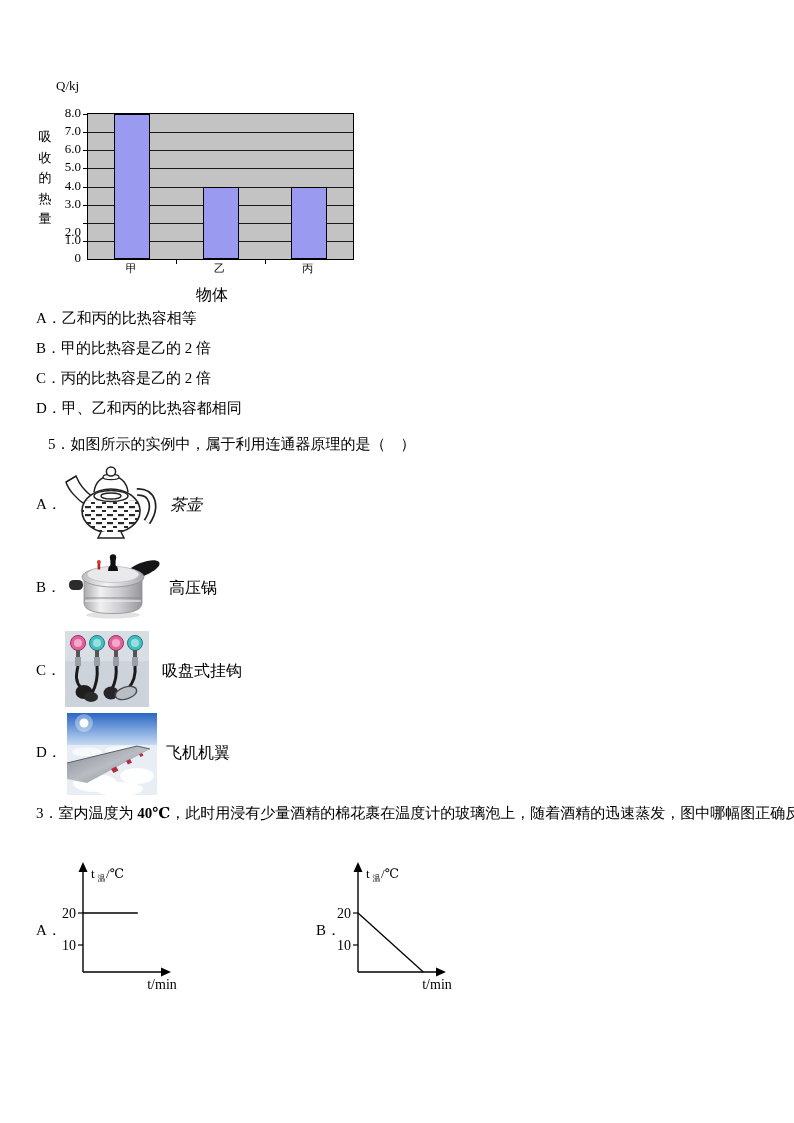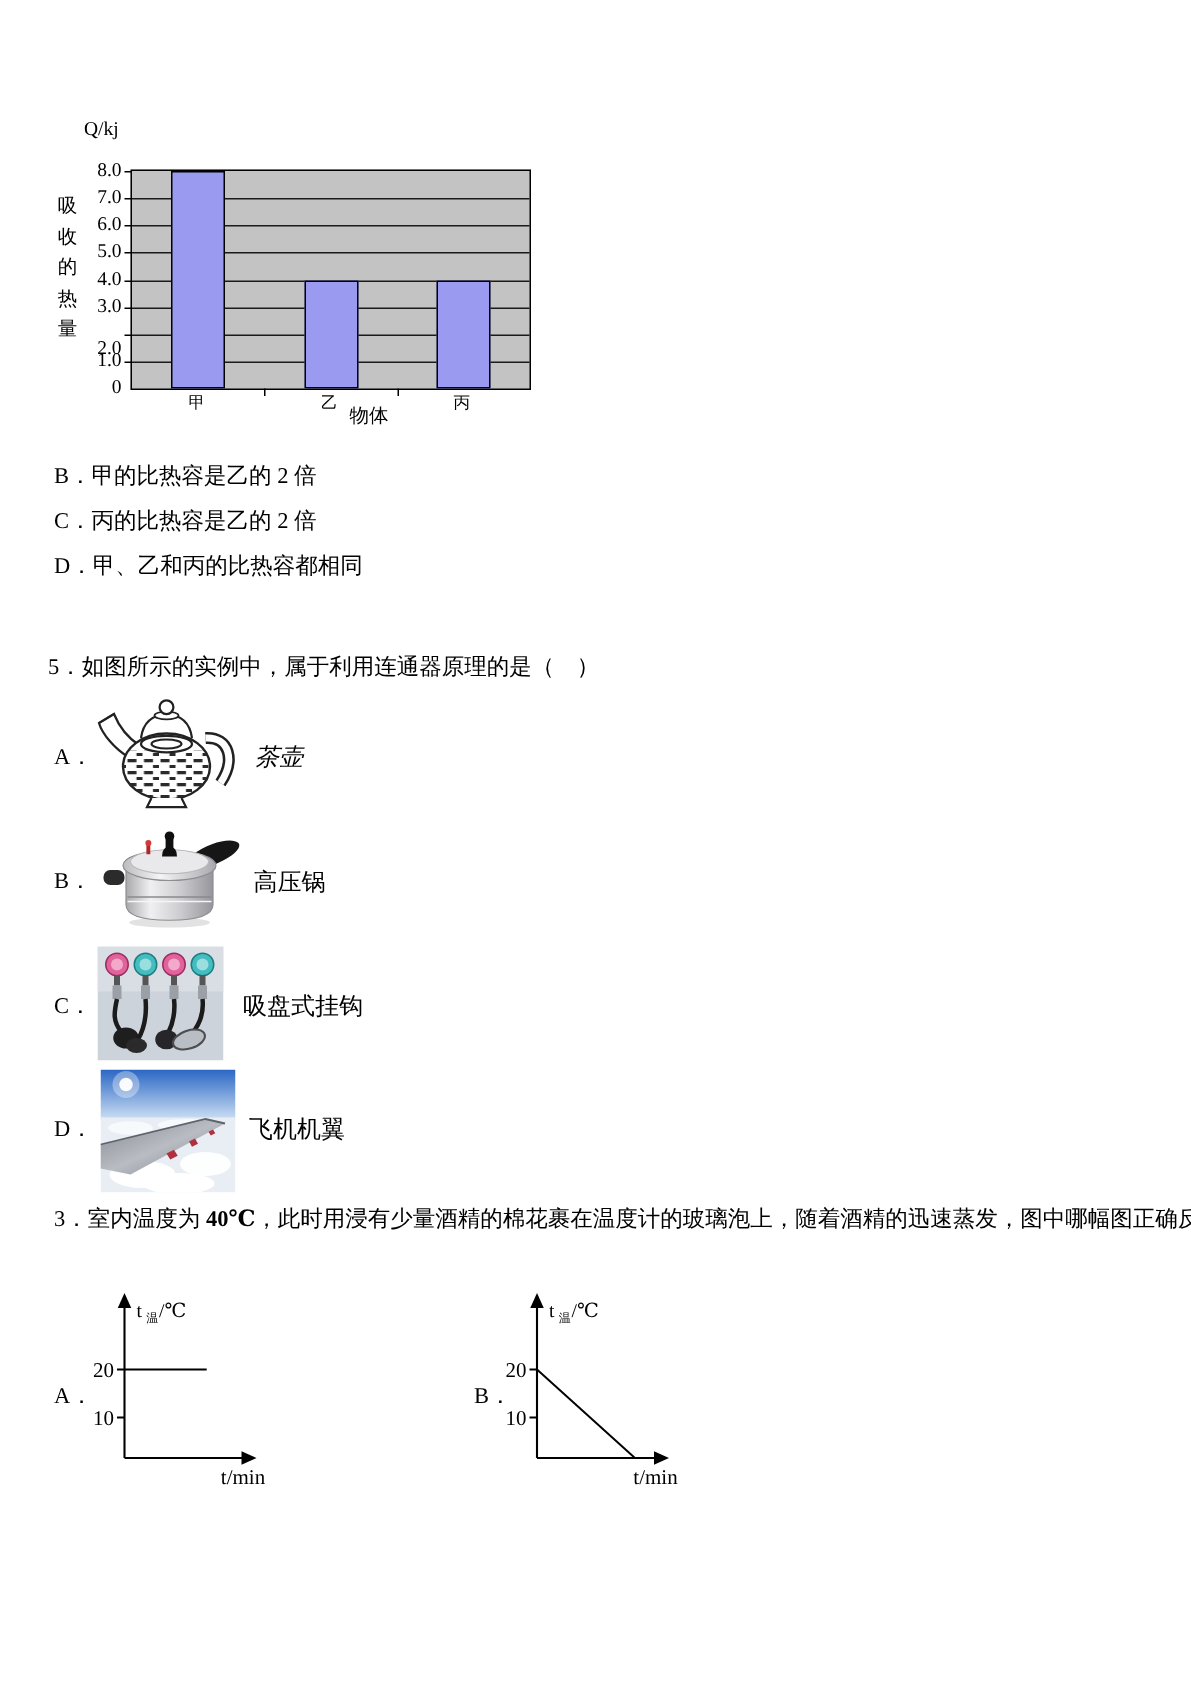--- a/index.html
+++ b/index.html
@@ -16,26 +16,26 @@
   .ytick{position:absolute;left:-5px;width:5px;height:1px;background:#000;}
   .xtick{position:absolute;bottom:-5px;width:1px;height:5px;background:#000;}
   .bar{position:absolute;bottom:0;width:36px;background:#9a9af0;border:1px solid #000;
        box-sizing:border-box;}
   #bar-ylabels{left:87px;top:114px;width:0;height:145px;}
   .ylabel{position:absolute;right:6px;width:40px;text-align:right;font-size:13px;line-height:14px;}
   #bar-yaxis-label{left:37px;top:127px;width:16px;font-size:13px;line-height:20.5px;
                    word-break:break-all;text-align:center;}
   #bar-xcats{left:87px;top:261px;width:265px;height:16px;}
   .xcat{position:absolute;top:0;width:16px;text-align:center;font-size:11px;}
-  #bar-xaxis-label{left:196px;top:268px;font-size:13px;margin-left:37px;}
+  #bar-xaxis-label{left:196px;top:285px;font-size:16px;}
 
   
   .q4-option{font-size:15px;line-height:30px;}
   #q4-options{left:36px;top:303px;}
-  #q5-question{left:32px;top:435px;font-size:15px;}
+  #q5-question{left:48px;top:435px;font-size:15px;}
   .opt-letter{font-size:15px;}
   .opt-label{font-size:16px;}
   #q6-text{left:36px;top:797px;width:740px;font-size:15px;line-height:32px;}
   .bold{font-weight:bold;}
 
   
   .mini-letter{font-size:15px;}
   svg text{font-family:"Liberation Serif","DejaVu Serif",serif;}
 </style>
 </head>
@@ -84,20 +84,21 @@
 
   <div class="abs" id="bar-xcats">
       <div class="xcat" style="left: 36.1667px;">甲</div>
       <div class="xcat" style="left: 124.5px;">乙</div>
       <div class="xcat" style="left: 212.833px;">丙</div>
     </div>
 
   <div class="abs" id="bar-xaxis-label">物体</div>
 
   <div class="abs" id="q4-options">
+    <div class="q4-option nowrap">A．乙和丙的比热容相等</div>
     <div class="q4-option nowrap">B．甲的比热容是乙的 2 倍</div>
     <div class="q4-option nowrap">C．丙的比热容是乙的 2 倍</div>
     <div class="q4-option nowrap">D．甲、乙和丙的比热容都相同</div>
   </div>
 
   <div class="abs nowrap" id="q5-question">5．如图所示的实例中，属于利用连通器原理的是（　）</div>
 
   <div class="abs opt-letter" style="left:36px;top:495px;">A．</div>
   <svg class="abs" style="left:62px;top:464px;" width="100" height="76" viewBox="0 0 100 76">
     <defs>

